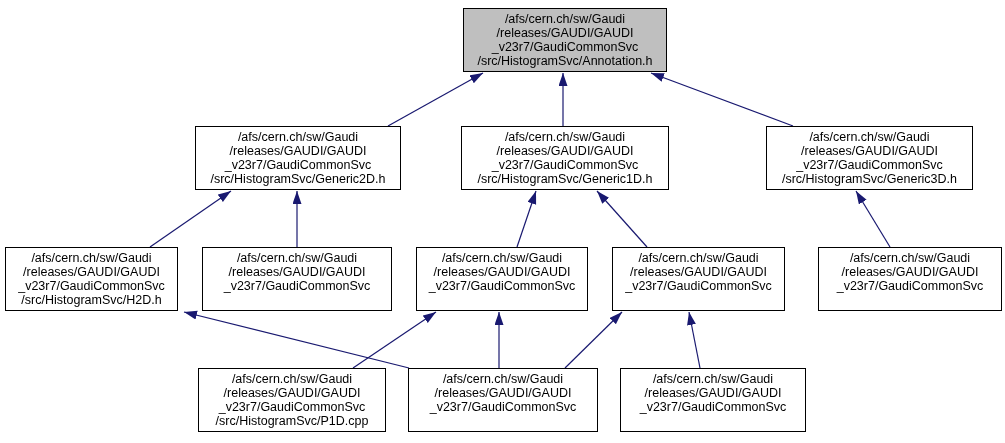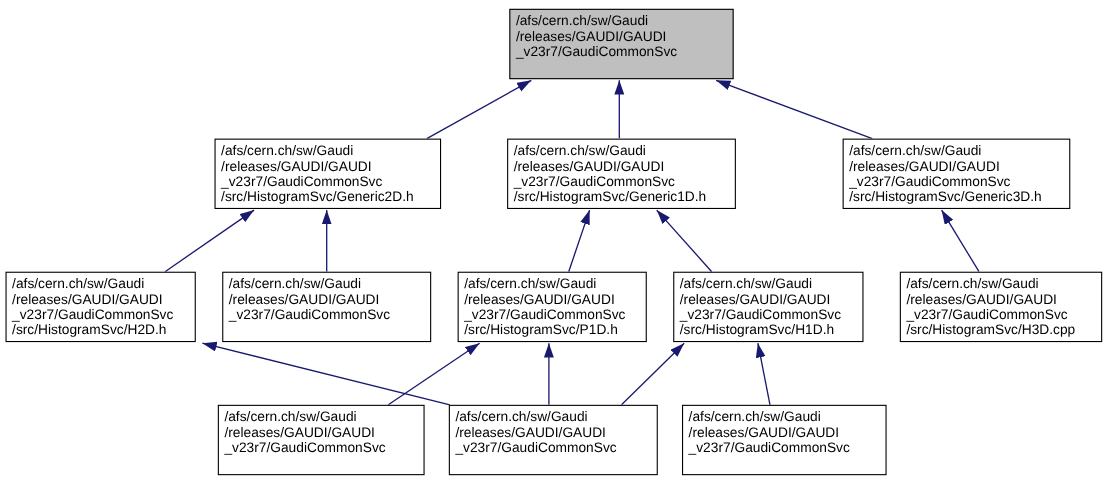--- a/index.html
+++ b/index.html
@@ -18,21 +18,21 @@
     border: 1px solid #000000;
     background: #ffffff;
     color: #000000;
     font-size: 12.5px;
     line-height: 14px;
     padding: 3px 5px 2px 5px;
     white-space: nowrap;
     cursor: pointer;
   }
   .node.root { background: #bfbfbf; cursor: default; }
-  .node span { display: block; }
+  .node span { display: block; text-align: center; }
 </style>
 </head>
 <body>
 
 <div id="canvas">
   <svg id="edge-layer" width="1005" height="443">
     <defs>
       <marker id="arrowhead" markerUnits="userSpaceOnUse" markerWidth="14" markerHeight="10" refX="13" refY="4.5" orient="auto">
         <path d="M0,0 L13,4.5 L0,9 z" fill="#191970"></path>
       </marker>
@@ -48,20 +48,21 @@
       <line x1="353" y1="368" x2="436" y2="312" stroke="#191970" stroke-width="1.2" marker-end="url(#arrowhead)"></line>
       <line x1="409" y1="368" x2="184" y2="312" stroke="#191970" stroke-width="1.2" marker-end="url(#arrowhead)"></line>
       <line x1="499" y1="368" x2="499" y2="312" stroke="#191970" stroke-width="1.2" marker-end="url(#arrowhead)"></line>
       <line x1="565" y1="368" x2="622" y2="312" stroke="#191970" stroke-width="1.2" marker-end="url(#arrowhead)"></line>
       <line x1="700" y1="368" x2="689" y2="312" stroke="#191970" stroke-width="1.2" marker-end="url(#arrowhead)"></line>
     </svg>
 <div class="node root" style="left: 463px; top: 8px; width: 204px; height: 64px;">
       <span>/afs/cern.ch/sw/Gaudi</span>
       <span>/releases/GAUDI/GAUDI</span>
       <span>_v23r7/GaudiCommonSvc</span>
+      <span>/src/HistogramSvc/Annotation.h</span>
     </div>
     <div class="node" style="left: 195px; top: 126px; width: 206px; height: 64px;">
       <span>/afs/cern.ch/sw/Gaudi</span>
       <span>/releases/GAUDI/GAUDI</span>
       <span>_v23r7/GaudiCommonSvc</span>
       <span>/src/HistogramSvc/Generic2D.h</span>
     </div>
     <div class="node" style="left: 461px; top: 126px; width: 208px; height: 64px;">
       <span>/afs/cern.ch/sw/Gaudi</span>
       <span>/releases/GAUDI/GAUDI</span>
@@ -82,38 +83,36 @@
     </div>
     <div class="node" style="left: 202px; top: 247px; width: 190px; height: 64px;">
       <span>/afs/cern.ch/sw/Gaudi</span>
       <span>/releases/GAUDI/GAUDI</span>
       <span>_v23r7/GaudiCommonSvc</span>
     </div>
     <div class="node" style="left: 416px; top: 247px; width: 172px; height: 64px;">
       <span>/afs/cern.ch/sw/Gaudi</span>
       <span>/releases/GAUDI/GAUDI</span>
       <span>_v23r7/GaudiCommonSvc</span>
-      <span>/src/HistogramSvc/P1D.h</span>
     </div>
     <div class="node" style="left: 612px; top: 247px; width: 173px; height: 64px;">
       <span>/afs/cern.ch/sw/Gaudi</span>
       <span>/releases/GAUDI/GAUDI</span>
       <span>_v23r7/GaudiCommonSvc</span>
-      <span>/src/HistogramSvc/H1D.h</span>
     </div>
     <div class="node" style="left: 818px; top: 247px; width: 184px; height: 64px;">
       <span>/afs/cern.ch/sw/Gaudi</span>
       <span>/releases/GAUDI/GAUDI</span>
       <span>_v23r7/GaudiCommonSvc</span>
-      <span>/src/HistogramSvc/H3D.cpp</span>
     </div>
     <div class="node" style="left: 198px; top: 368px; width: 188px; height: 64px;">
       <span>/afs/cern.ch/sw/Gaudi</span>
       <span>/releases/GAUDI/GAUDI</span>
       <span>_v23r7/GaudiCommonSvc</span>
+      <span>/src/HistogramSvc/P1D.cpp</span>
     </div>
     <div class="node" style="left: 408px; top: 368px; width: 190px; height: 64px;">
       <span>/afs/cern.ch/sw/Gaudi</span>
       <span>/releases/GAUDI/GAUDI</span>
       <span>_v23r7/GaudiCommonSvc</span>
     </div>
     <div class="node" style="left: 620px; top: 368px; width: 186px; height: 64px;">
       <span>/afs/cern.ch/sw/Gaudi</span>
       <span>/releases/GAUDI/GAUDI</span>
       <span>_v23r7/GaudiCommonSvc</span>

